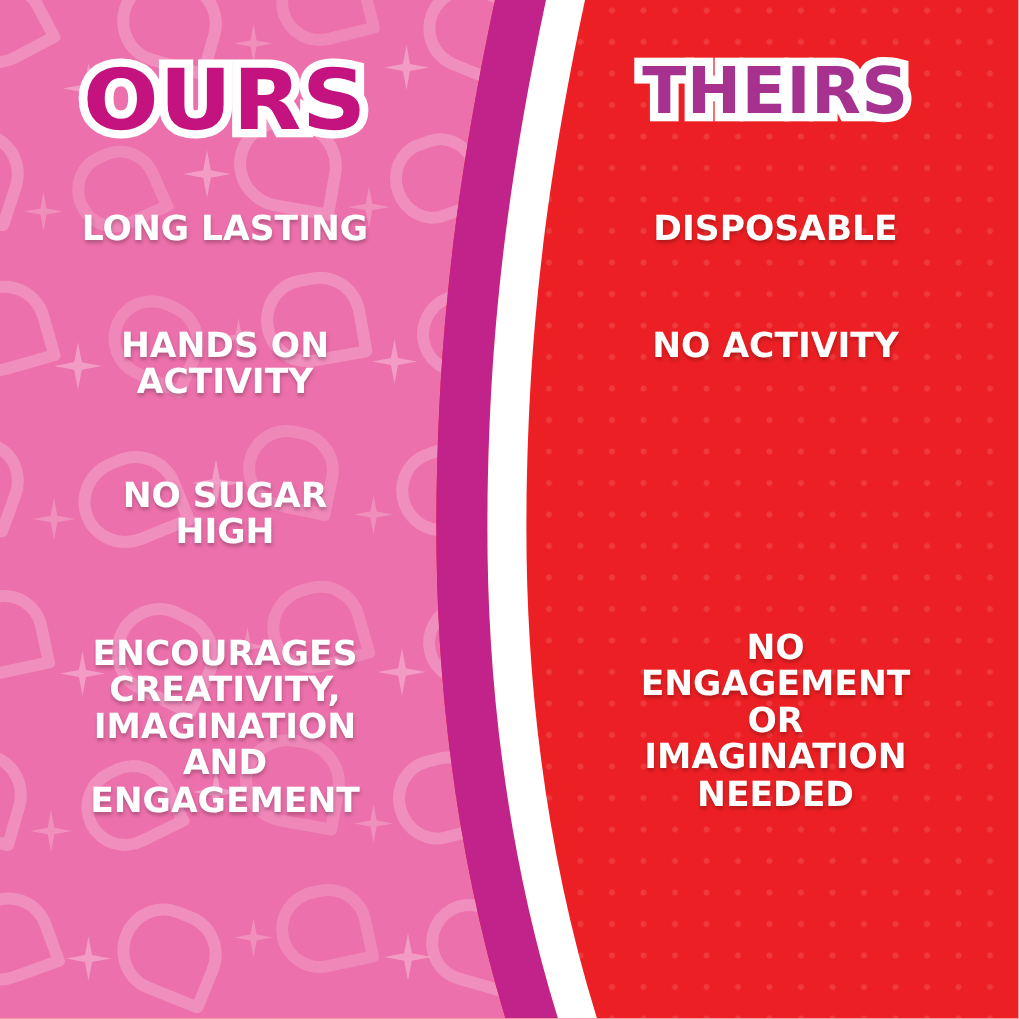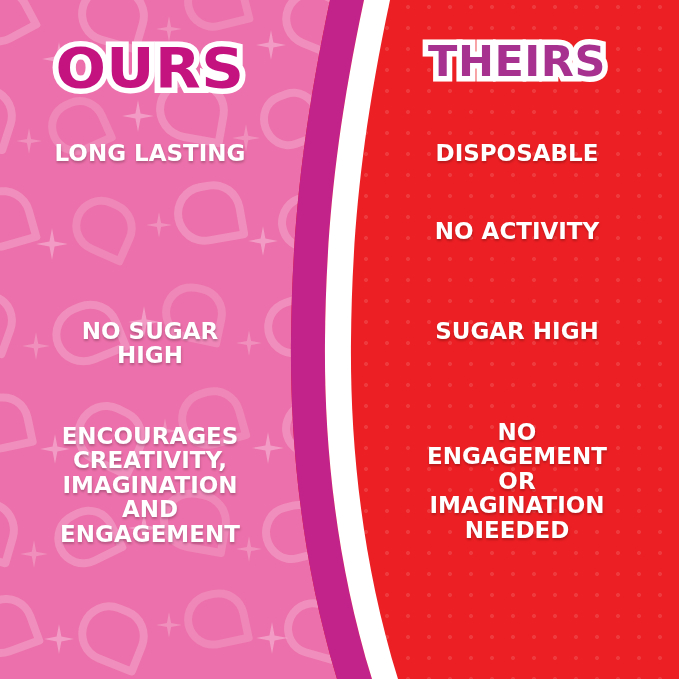--- a/index.html
+++ b/index.html
@@ -229,34 +229,35 @@
 
     <path d="M364,0 C332,150 326,250 325,340 C324,436 334,556 372,679
              L398,679 C360,556 350,436 351,340 C352,250 358,150 390,0 Z" fill="#ffffff"></path>
   </svg>
 
   <div class="cols">
 
     <div class="col col-left">
       <div class="title title-ours">OURS</div>
       <div class="feature l1">LONG LASTING</div>
+      <div class="feature l2">HANDS ON
+ACTIVITY</div>
       <div class="feature l3">NO SUGAR
 HIGH</div>
       <div class="feature l4">ENCOURAGES
 CREATIVITY,
 IMAGINATION
 AND
 ENGAGEMENT</div>
     </div>
 
     <div class="col col-right">
       <div class="title title-theirs">THEIRS</div>
       <div class="feature r1">DISPOSABLE</div>
       <div class="feature r2">NO ACTIVITY</div>
-      <div class="feature r3">SUGAR HIGH</div>
       <div class="feature r4">NO
 ENGAGEMENT
 OR
 IMAGINATION
 NEEDED</div>
     </div>
 
   </div>
 </div>
 

